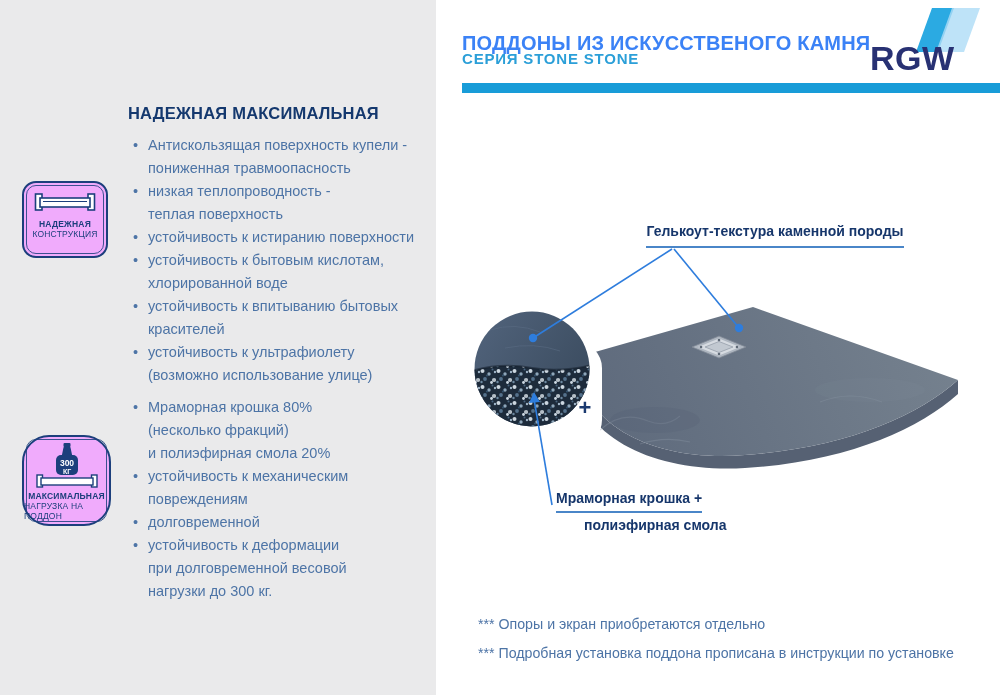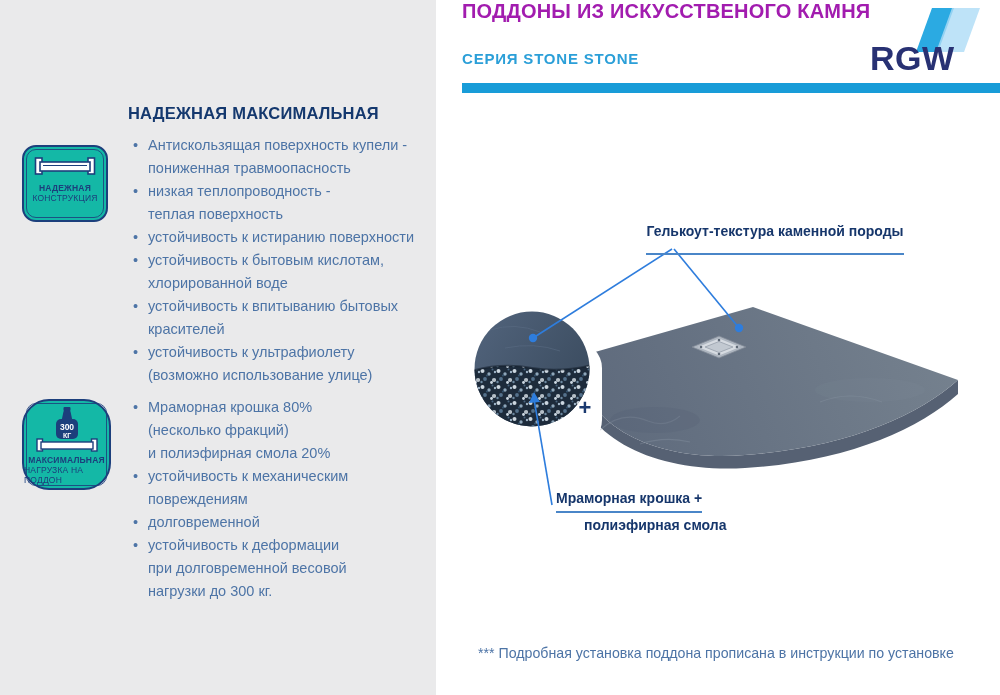--- a/index.html
+++ b/index.html
@@ -1,55 +1,55 @@
 <!DOCTYPE html>
 <html><head>
 <meta charset="utf-8">
 <style>
   html,body{margin:0;padding:0;}
   .page{position:relative;width:1000px;height:695px;background:#ffffff;
         font-family:"Liberation Sans",sans-serif;overflow:hidden;}
   .left-panel{position:absolute;left:0;top:0;width:436px;height:695px;background:#eaeaeb;}
 
   
-  .hdr-title{position:absolute;left:462px;top:0;font-size:20px;font-weight:bold;
-             color:#a21caf;letter-spacing:.2px;white-space:nowrap;}
+  .hdr-title{position:absolute;left:462px;top:32px;font-size:20px;font-weight:bold;
+             color:#3b82f6;letter-spacing:.2px;white-space:nowrap;}
   .hdr-sub{position:absolute;left:462px;top:50px;font-size:15px;font-weight:bold;
            color:#2b9fd8;letter-spacing:.8px;}
   .hdr-bar{position:absolute;left:462px;top:83px;width:538px;height:10px;background:#189cd8;}
   .logo{position:absolute;left:842px;top:2px;}
 
   
   .section-title{position:absolute;left:128px;top:104px;font-size:16.5px;font-weight:bold;
                  color:#14386e;letter-spacing:.2px;}
   .feature-list{position:absolute;margin:0;padding:0;list-style:none;width:305px;}
   .feature-list li{position:relative;padding-left:17px;color:#4d74a6;font-size:14.5px;
                    line-height:23px;white-space:pre-line;}
   .feature-list li::before{content:"\2022";position:absolute;left:2px;top:0;color:#4d74a6;}
   #list1{left:131px;top:134px;}
   #list2{left:131px;top:396px;}
 
   
-  .badge{position:absolute;background:#14b8a6;border:2.5px solid #1c3f7c;border-radius:14px;
-         display:flex;flex-direction:column;align-items:center;justify-content:flex-start;}
+  .badge{position:absolute;background:#f0abfc;border:2.5px solid #1c3f7c;border-radius:14px;
+         display:flex;flex-direction:column;align-items:center;justify-content:flex-start;margin-top:36px;}
   .badge::after{content:"";position:absolute;inset:2px;border:1px solid #1c3f7c;
                 border-radius:10px;pointer-events:none;opacity:.85;}
   #badge1{left:22px;top:145px;width:82px;height:73px;}
   #badge2{left:22px;top:399px;width:85px;height:87px;border-radius:27px;}
   .badge-glyph{margin-top:8px;}
   #badge2 .badge-glyph{margin-top:5px;}
   .badge-label-bold{font-size:8.5px;font-weight:bold;color:#1c3f7c;letter-spacing:.2px;
                     margin-top:3px;line-height:10px;}
   .badge-label{font-size:8.5px;color:#1c3f7c;letter-spacing:.2px;line-height:10px;}
 
   
   #illustration{position:absolute;left:0;top:0;}
   .callout{position:absolute;color:#16366b;font-weight:bold;font-size:14px;line-height:19px;}
   #callout-top{left:620px;top:222px;width:310px;text-align:center;}
-  #callout-top span{display:inline-block;border-bottom:2px solid #4a86c8;padding-bottom:12px;}
+  #callout-top span{display:inline-block;border-bottom:2px solid #4a86c8;padding-bottom:5px;}
   #callout-bottom{left:556px;top:489px;}
   #callout-bottom .u{display:inline-block;border-bottom:2px solid #4a86c8;padding-bottom:3px;}
   #callout-bottom .l2{margin-top:3px;margin-left:28px;}
 
   .footnote{position:absolute;left:478px;color:#4d74a6;font-size:14.2px;white-space:nowrap;}
   #footnote1{top:616px;}
   #footnote2{top:645px;}
 </style>
 </head>
 <body>
@@ -202,15 +202,16 @@
   </svg>
 
   <div class="callout" id="callout-top">
     <span>Гелькоут-текстура каменной породы</span>
   </div>
   <div class="callout" id="callout-bottom">
     <div><span class="u">Мраморная крошка +</span></div>
     <div class="l2">полиэфирная смола</div>
   </div>
 
+  <div class="footnote" id="footnote1">*** Опоры и экран приобретаются отдельно</div>
   <div class="footnote" id="footnote2">*** Подробная установка поддона прописана в инструкции по установке</div>
 
 </div>
 
 </body></html>

